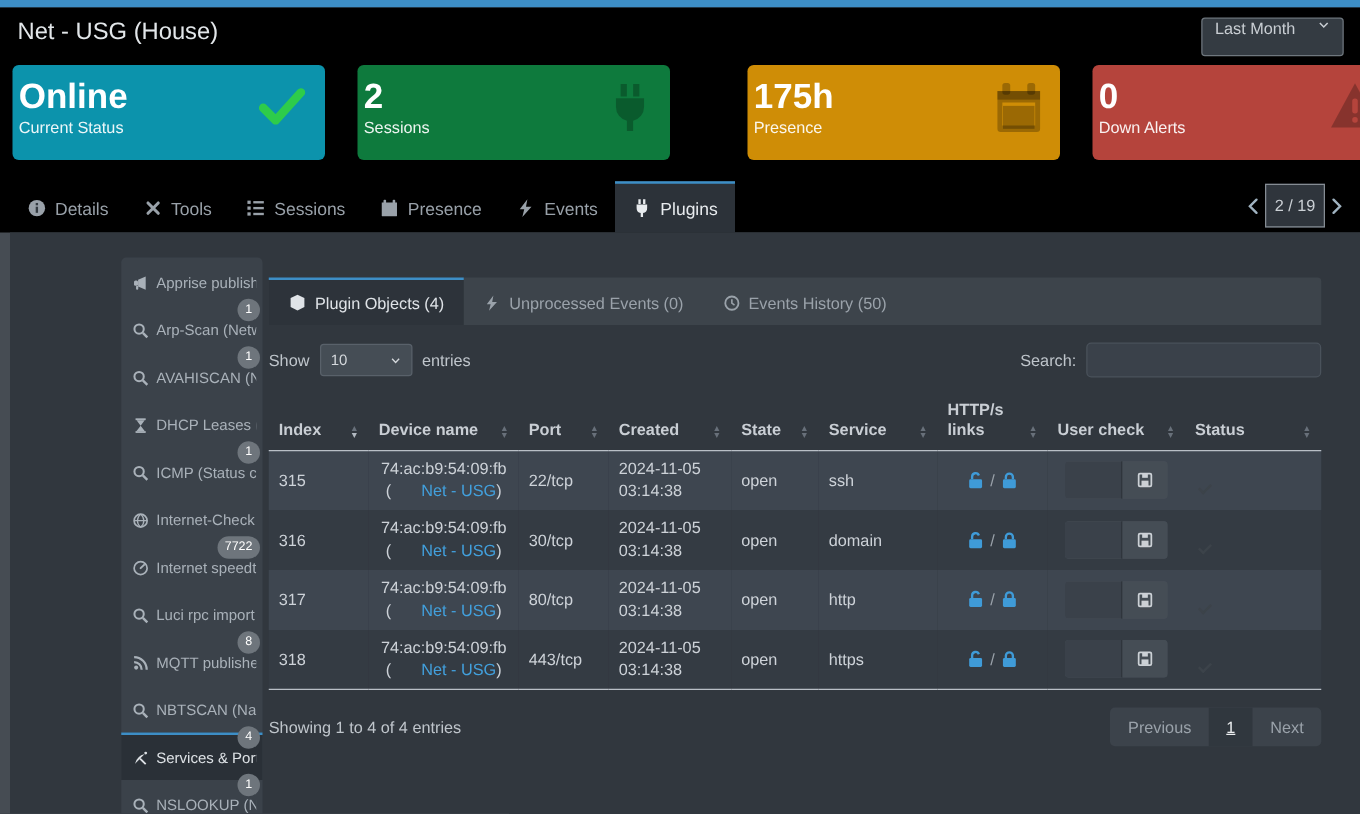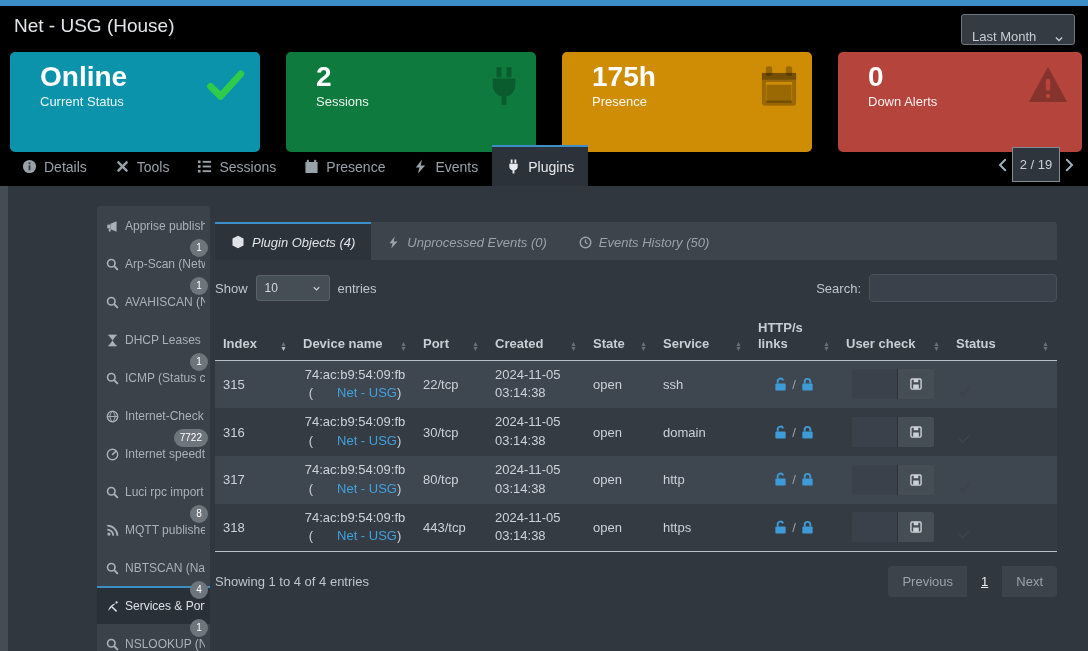--- a/index.html
+++ b/index.html
@@ -3,24 +3,24 @@
 <meta charset="utf-8">
 <style>
   * { margin:0; padding:0; box-sizing:border-box; }
   html,body { width:1088px; height:651px; }
   body { position:relative; background:#464c53; font-family:"Liberation Sans",sans-serif; overflow:hidden; }
   svg { display:block; }
 
   .accent-strip { position:absolute; top:0; left:0; width:1088px; height:6px; background:#3d8ec6; }
   .top { position:absolute; top:6px; left:0; width:1088px; height:180px; background:#000000; }
   .page-title { position:absolute; left:14px; top:9px; font-size:19px; font-weight:400; color:#e2e6e9; }
-  .period { position:absolute; right:13px; top:8px; width:114px; height:31px; border:1px solid #6f777e; border-radius:3px; display:flex; align-items:flex-end; justify-content:space-between; padding:0 10px; color:#c9ced3; font-size:13px; background:#343b42; cursor:pointer; }
+  .period { position:absolute; right:13px; top:8px; width:114px; height:31px; border:1px solid #6f777e; border-radius:3px; display:flex; align-items:flex-start; justify-content:space-between; padding:0 10px; color:#c9ced3; font-size:13px; background:#343b42; cursor:pointer; }
 
   .cards { position:absolute; left:10px; top:46px; display:flex; gap:26px; }
-  .card { width:250px; height:100px; border-radius:5px; position:relative; padding:8px 30px; color:#fff; }
+  .card { width:250px; height:76px; border-radius:5px; position:relative; padding:8px 5px; color:#fff; }
   .card.c4 { width:244px; }
   .card .value { font-size:28px; font-weight:bold; line-height:1.2; }
   .card .label { font-size:13px; opacity:.92; }
   .card .cicon { position:absolute; right:12px; top:12px; }
 
   .tabs { position:absolute; left:8px; top:139px; display:flex; height:41px; }
   .tab { display:flex; align-items:center; gap:7px; padding:0 14px; color:#99a1a9; font-size:14px; border-top:2px solid transparent; cursor:pointer; }
   .tab.active { background:#2c3239; border-top-color:#3d8ec6; color:#e8ebee; }
   .top-pager { position:absolute; right:12px; top:141px; display:flex; align-items:center; gap:2px; }
   .pagebox { width:48px; height:35px; border:1px solid #858c93; background:#2f353c; color:#ccd1d6; font-size:13px; display:flex; align-items:center; justify-content:center; }
@@ -28,21 +28,21 @@
   .panel { position:absolute; left:8px; top:186px; width:1080px; height:465px; background:#31373e; overflow:hidden; }
 
   .side { position:absolute; left:89px; top:20px; width:113px; border-radius:4px 4px 0 0; background:#3b424a; }
   .sitem { position:relative; height:38px; display:flex; align-items:center; gap:6px; padding:0 5px 0 9px; color:#a9b1b9; font-size:12px; border-top:2px solid transparent; cursor:pointer; }
   .sitem .lbl { white-space:nowrap; overflow:hidden; }
   .sitem.active { background:#2a3037; border-top-color:#3d8ec6; color:#dde1e5; }
   .badge { position:absolute; right:2px; top:-7px; background:#6e757c; color:#fff; font-size:10px; line-height:1; padding:4px 6px; border-radius:999px; min-width:18px; text-align:center; }
 
   .main { position:absolute; left:207px; top:36px; width:842px; }
   .ptabs { display:flex; background:#3d444b; height:38px; border-radius:3px 3px 0 0; }
-  .ptab { display:flex; align-items:center; gap:7px; padding:0 16px; font-size:13px; color:#9aa2aa; border-top:2px solid transparent; cursor:pointer;font-style:italic; }
+  .ptab { display:flex; align-items:center; gap:7px; padding:0 16px; font-size:13px; color:#9aa2aa; border-top:2px solid transparent; cursor:pointer; }
   .ptab.active { background:#2d333a; border-top-color:#3d8ec6; color:#dfe3e7; }
 
   .controls { display:flex; justify-content:space-between; align-items:center; margin-top:14px; font-size:13px; color:#bfc5cb; }
   .lcontrols,.rcontrols { display:flex; align-items:center; gap:8px; }
   .fselect { width:74px; height:26px; background:#454d55; border:1px solid #59616a; border-radius:3px; display:flex; align-items:center; justify-content:space-between; padding:0 8px; font-size:12px; color:#d4d8dc; cursor:pointer; }
   .search-input { width:188px; height:28px; background:#3a414a; border:1px solid #4a525b; border-radius:4px; color:#d4d8dc; padding:0 9px; font-size:13px; outline:none; font-family:inherit; }
 
   table { width:842px; border-collapse:collapse; table-layout:fixed; margin-top:12px; font-size:13px; }
   thead th { color:#c9ced4; font-weight:bold; text-align:left; padding:6px 8px 7px; border-bottom:1px solid #b9bfc6; vertical-align:bottom; cursor:pointer; }
   .hwrap { display:flex; align-items:flex-end; justify-content:space-between; gap:3px; }
@@ -102,21 +102,21 @@
     </div>
     <div class="card" style="background: rgb(14, 122, 61);">
       <div class="value">2</div>
       <div class="label">Sessions</div>
       <span class="cicon">
         <svg width="40" height="44" viewBox="0 0 16 16" fill="rgba(0,0,0,0.25)">
             <path d="M5 0.5h2v4H5zM9 0.5h2v4H9zM3.5 5h9v2.8a4.5 4.5 0 0 1-3.5 4.4V15.5H7v-3.3A4.5 4.5 0 0 1 3.5 7.8z"></path>
           </svg>
       </span>
     </div>
-    <div class="card" style="background: rgb(207, 141, 6);">
+    <div class="card" style="background: rgb(207, 141, 6); margin-left: 36px;">
       <div class="value">175h</div>
       <div class="label">Presence</div>
       <span class="cicon">
         <svg width="42" height="44" viewBox="0 0 16 16" fill="rgba(0,0,0,0.25)">
             <rect x="3" y="0.5" width="2.4" height="3.6" rx="0.8"></rect>
             <rect x="10.6" y="0.5" width="2.4" height="3.6" rx="0.8"></rect>
             <path d="M1.5 3h13v11.5a1 1 0 0 1-1 1h-11a1 1 0 0 1-1-1z M3 6.5h10v7H3z" fill-rule="evenodd"></path>
             <rect x="1.5" y="3" width="13" height="2.6"></rect>
             <rect x="3.2" y="7.5" width="9.6" height="7"></rect>
           </svg>

